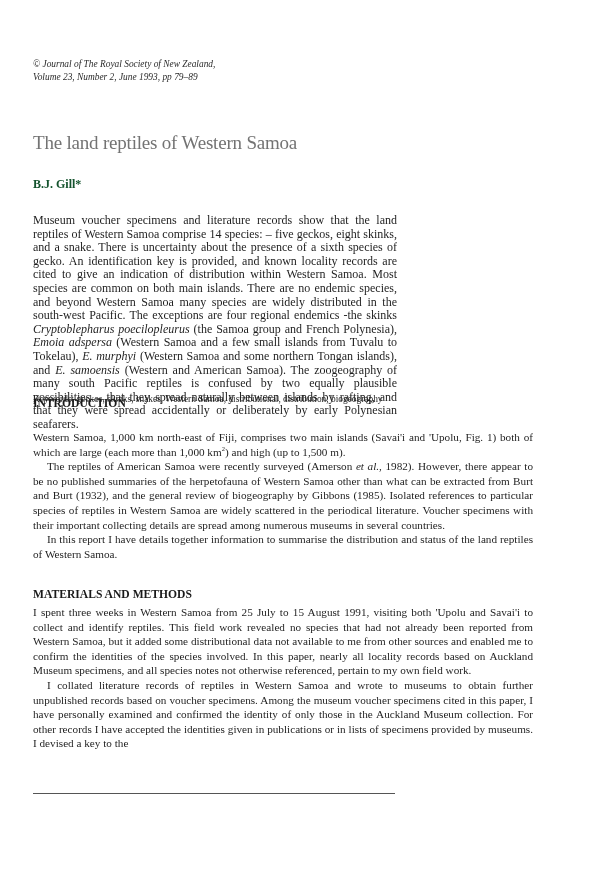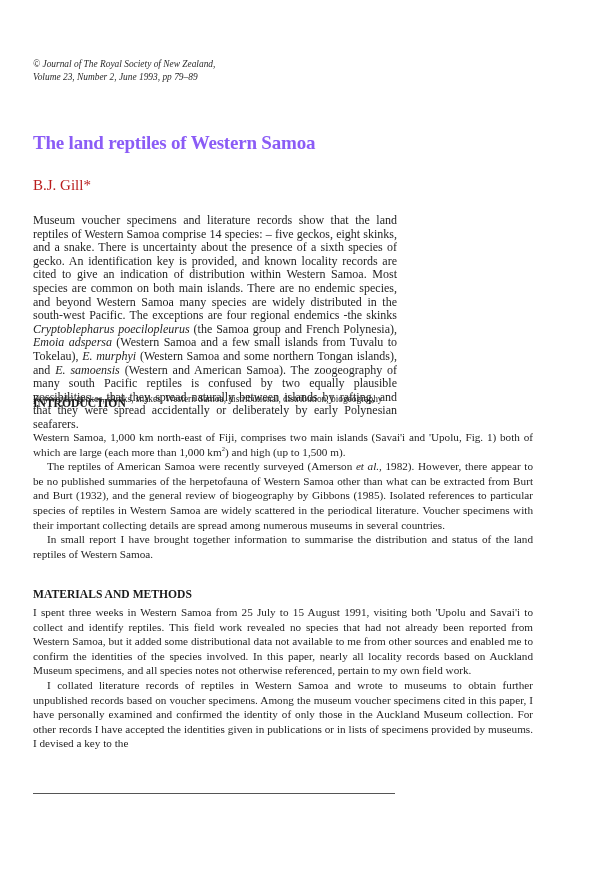--- a/index.html
+++ b/index.html
@@ -1,21 +1,21 @@
 <!DOCTYPE html>
 <html><head>
 <meta charset="utf-8">
 <style>
   html, body { margin: 0; padding: 0; background: #ffffff; }
   body { width: 600px; height: 880px; position: relative; overflow: hidden;
          font-family: "Liberation Serif", "DejaVu Serif", serif; color: #1e1e1e; }
   .page { position: absolute; left: 0; top: 0; width: 600px; height: 880px; padding-left: 16px; }
   .citation { position: absolute; left: 33px; top: 58px; font-size: 9.4px; line-height: 13px; font-style: italic; color: #2a2a2a; }
-  .title { position: absolute; left: 33px; top: 132px; font-size: 19px; font-weight: bold; letter-spacing: -0.2px; margin: 0; color: #8b5cf6; }
-  .author { position: absolute; left: 33px; top: 177px; font-size: 15px; font-weight: normal; color: #b91c1c; }
+  .title { position: absolute; left: 33px; top: 132px; font-size: 19px; font-weight: normal; letter-spacing: -0.2px; margin: 0; color: #737373; }
+  .author { position: absolute; left: 33px; top: 177px; font-size: 12px; font-weight: bold; color: #14532d; }
   .abstract { position: absolute; left: 33px; top: 214px; width: 364px; font-size: 12px; line-height: 13.6px; text-align: justify; margin: 0; }
   .keywords { position: absolute; left: 33px; top: 393px; width: 420px; font-size: 9.4px; line-height: 12px; margin: 0; }
   .h { position: absolute; left: 33px; font-size: 11.6px; font-weight: bold; margin: 0; color: #1a1a1a; }
   .body-text { position: absolute; left: 33px; width: 500px; font-size: 11.2px; line-height: 14.6px; text-align: justify; margin: 0; }
   .body-text p { margin: 0; text-indent: 0; }
   .body-text p.ind { text-indent: 14px; }
   .rule { position: absolute; left: 33px; top: 793px; width: 362px; height: 1px; background: #555; }
   .footnote { position: absolute; left: 33px; top: 809px; font-size: 9.6px; line-height: 12px; margin: 0; }
   i { font-style: italic; }
   sup { font-size: 6.5px; line-height: 0; }
@@ -36,21 +36,21 @@
 
   <p class="abstract"><span>Museum voucher specimens and literature records show that the land reptiles of Western Samoa comprise 14 species: – five geckos, eight skinks, and a snake. There is uncertainty about the presence of a sixth species of gecko. An identification key is provided, and known locality records are cited to give an indication of distribution within Western Samoa. Most species are common on both main islands. There are no endemic species, and beyond Western Samoa many species are widely distributed in the south-west Pacific. The exceptions are four regional endemics -the skinks </span><i>Cryptoblepharus poecilopleurus</i><span> (the Samoa group and French Polynesia), </span><i>Emoia adspersa</i><span> (Western Samoa and a few small islands from Tuvalu to Tokelau), </span><i>E. murphyi</i><span> (Western Samoa and some northern Tongan islands), and </span><i>E. samoensis</i><span> (Western and American Samoa). The zoogeography of many south Pacific reptiles is confused by two equally plausible possibilities – that they spread naturally between islands by rafting, and that they were spread accidentally or deliberately by early Polynesian seafarers.</span></p>
 
   <p class="keywords">Keywords: geckos, skinks, snakes, Western Samoa, distributional, distribution, biogeography</p>
 
   <h2 class="h" style="top:397px;">INTRODUCTION</h2>
 
   <div class="body-text" style="top:430px;">
     <p><span>Western Samoa, 1,000 km north-east of Fiji, comprises two main islands (Savai'i and 'Upolu, Fig. 1) both of which are large (each more than 1,000 km</span><sup>2</sup><span>) and high (up to 1,500 m).</span></p>
     <p class="ind"><span>The reptiles of American Samoa were recently surveyed (Amerson </span><i>et al.</i><span>, 1982). However, there appear to be no published summaries of the herpetofauna of Western Samoa other than what can be extracted from Burt and Burt (1932), and the general review of biogeography by Gibbons (1985). Isolated references to particular species of reptiles in Western Samoa are widely scattered in the periodical literature. Voucher specimens with their important collecting details are spread among numerous museums in several countries.</span></p>
-    <p class="ind">In small report I have brought together information to summarise the distribution and status of the land reptiles of Western Samoa.</p>
+    <p class="ind">In this report I have details together information to summarise the distribution and status of the land reptiles of Western Samoa.</p>
   </div>
 
   <h2 class="h" style="top:588px;">MATERIALS AND METHODS</h2>
 
   <div class="body-text" style="top:605px;">
     <p>I spent three weeks in Western Samoa from 25 July to 15 August 1991, visiting both 'Upolu and Savai'i to collect and identify reptiles. This field work revealed no species that had not already been reported from Western Samoa, but it added some distributional data not available to me from other sources and enabled me to confirm the identities of the species involved. In this paper, nearly all locality records based on Auckland Museum specimens, and all species notes not otherwise referenced, pertain to my own field work.</p>
     <p class="ind">I collated literature records of reptiles in Western Samoa and wrote to museums to obtain further unpublished records based on voucher specimens. Among the museum voucher specimens cited in this paper, I have personally examined and confirmed the identity of only those in the Auckland Museum collection. For other records I have accepted the identities given in publications or in lists of specimens provided by museums. I devised a key to the</p>
   </div>
 
   <div class="rule"></div>

